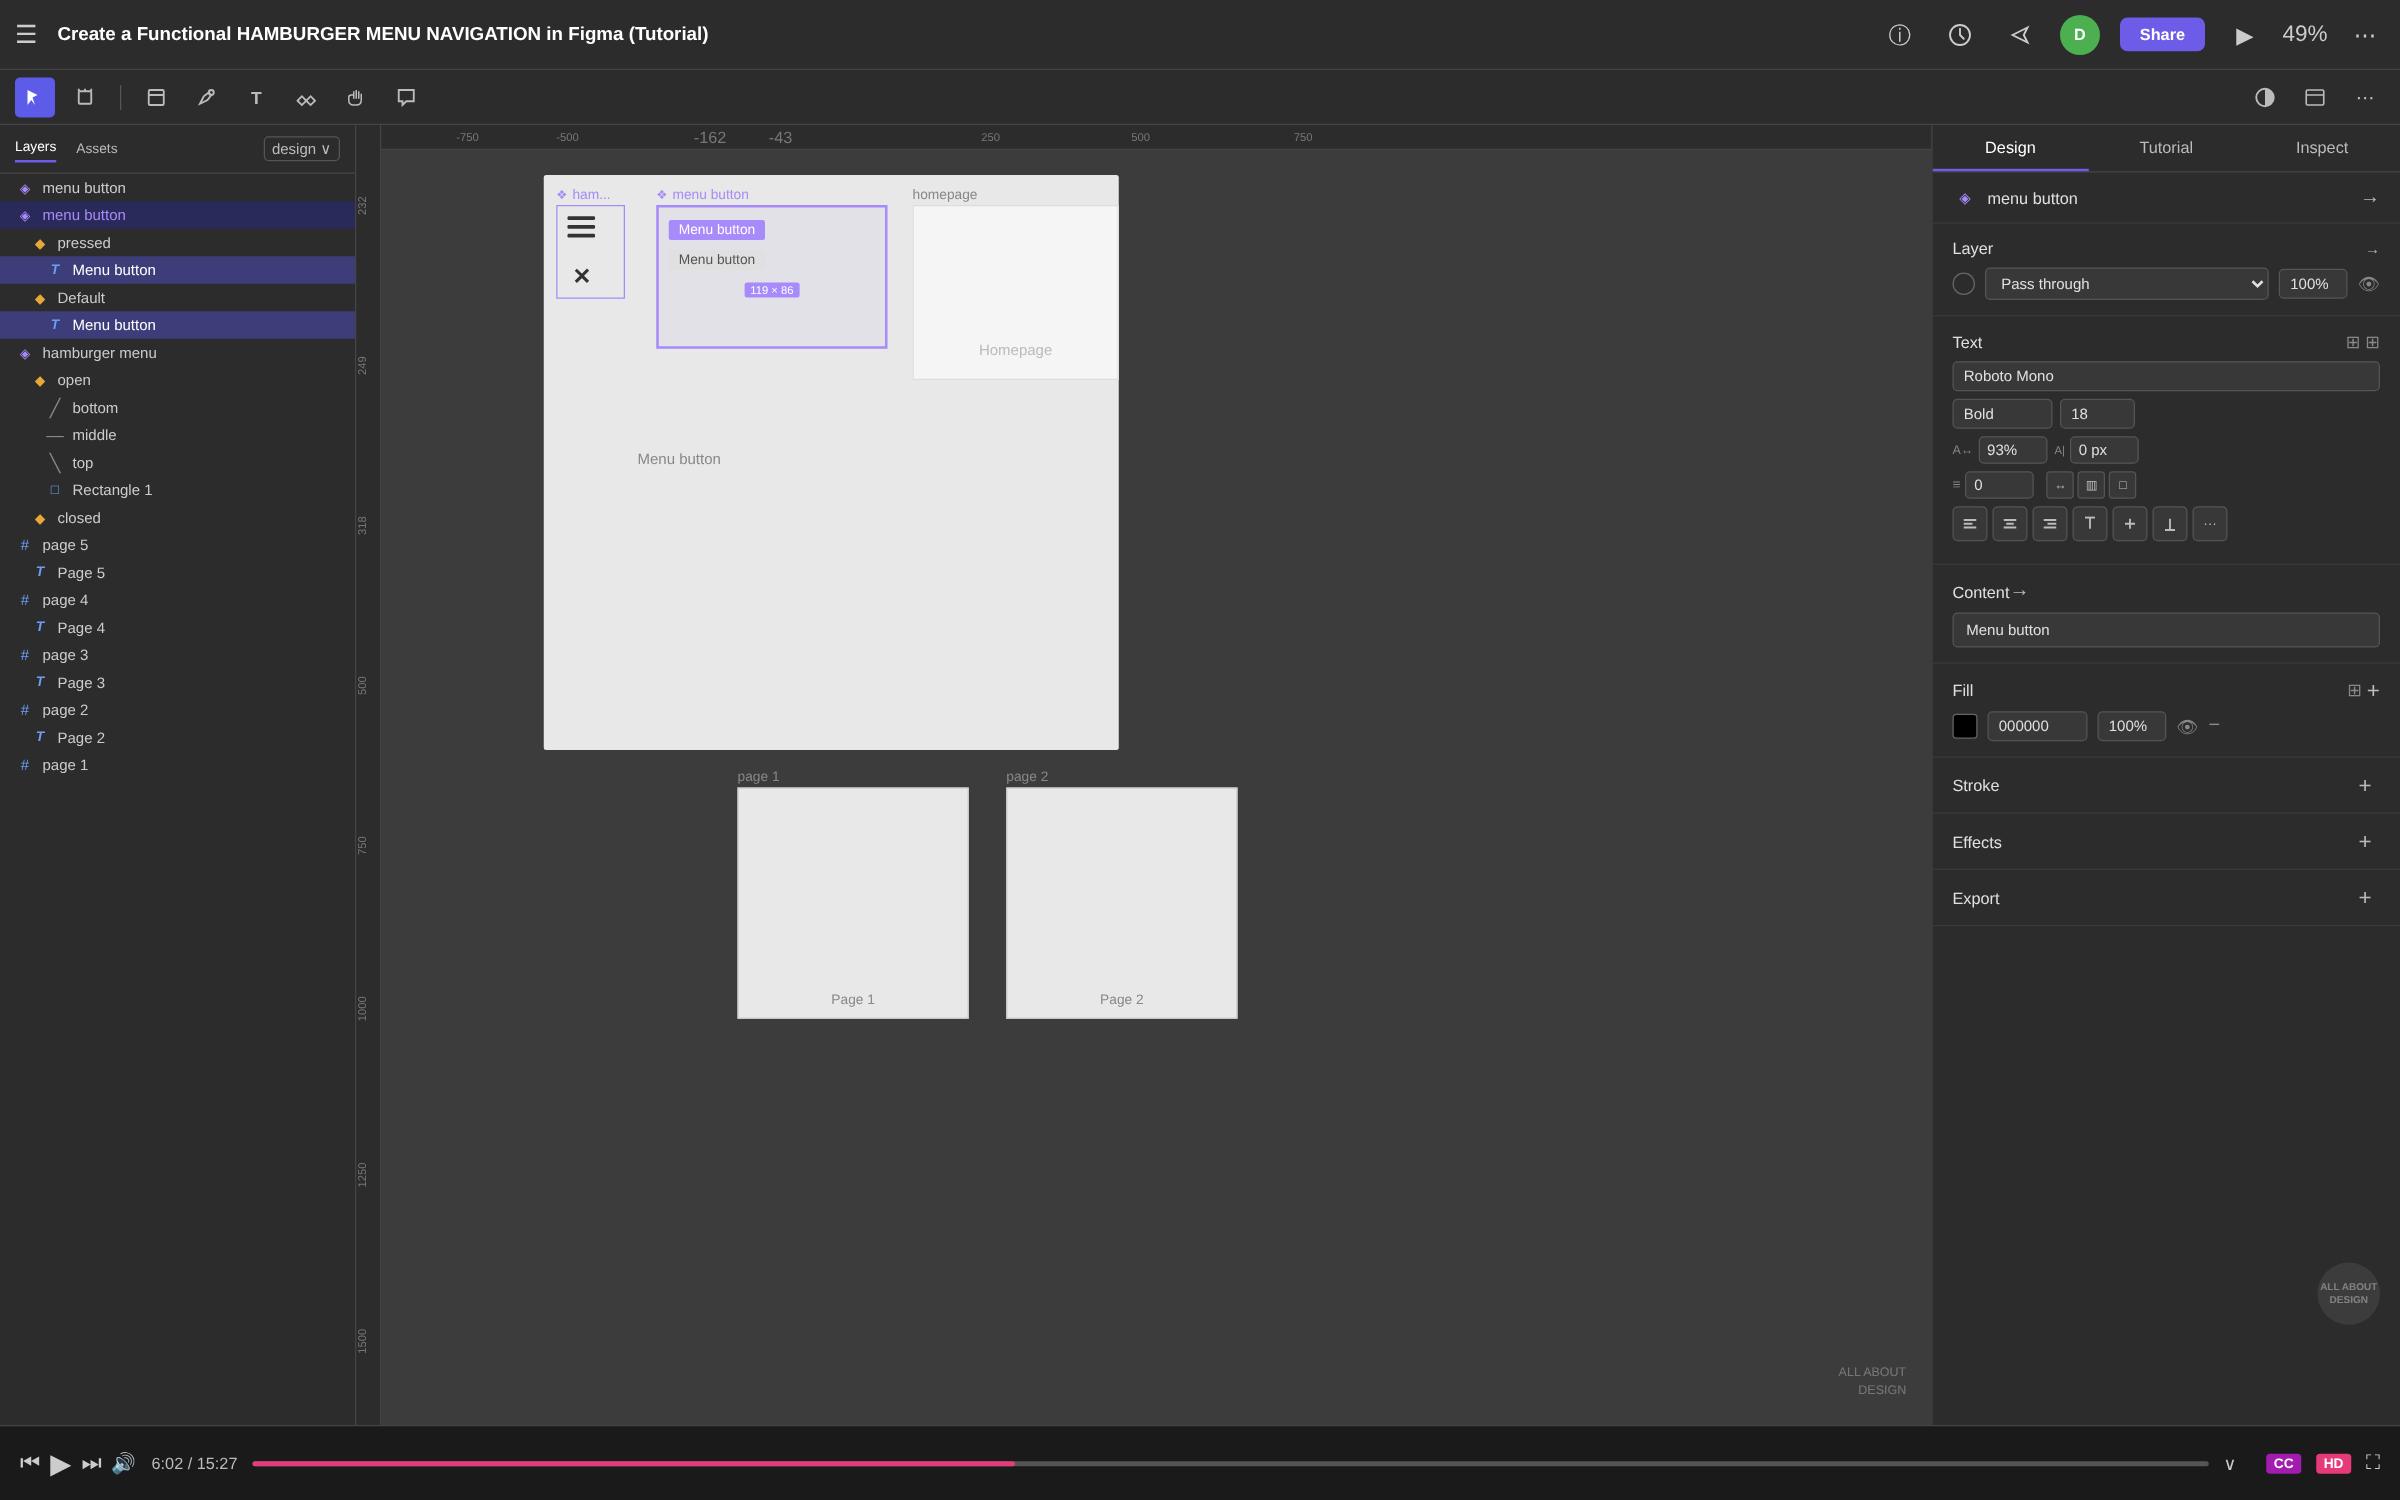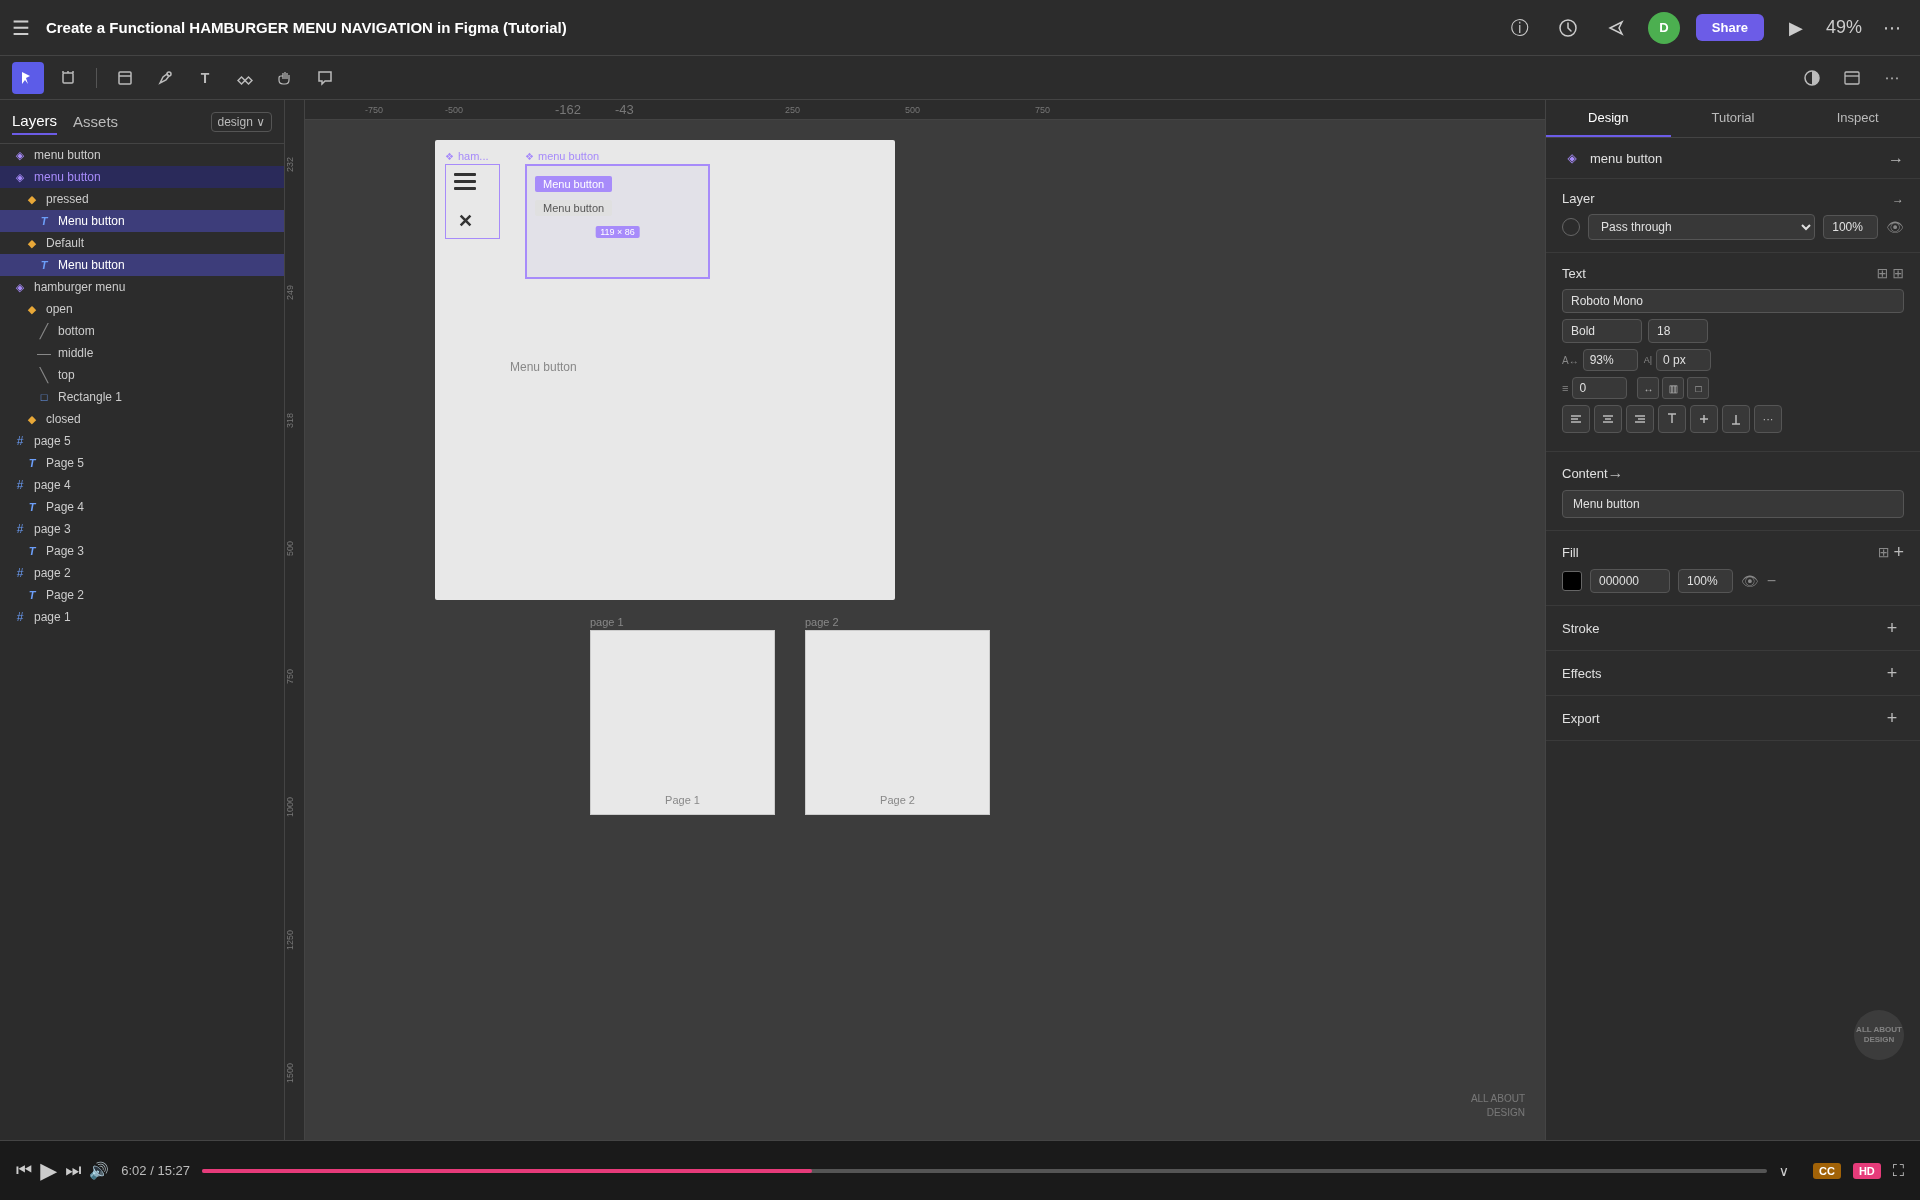--- a/index.html
+++ b/index.html
@@ -30,21 +30,21 @@
 
     
     .left-sidebar {
       position: absolute; top: 100px; left: 0; width: 285px; bottom: 60px;
       background: #2c2c2c; border-right: 1px solid #444; overflow-y: auto; z-index: 90;
     }
     .sidebar-header {
       display: flex; align-items: center; padding: 8px 12px; gap: 16px;
       border-bottom: 1px solid #444;
     }
-    .sidebar-tab { font-size: 15px; color: #bbb; cursor: pointer; padding: 4px 0; }
+    .sidebar-tab { font-size: 11px; color: #bbb; cursor: pointer; padding: 4px 0; }
     .sidebar-tab.active { color: #fff; border-bottom: 2px solid #6c5ce7; }
     .design-badge { font-size: 12px; color: #bbb; border: 1px solid #555; border-radius: 4px; padding: 2px 6px; margin-left: auto; cursor: pointer; }
 
     .layer-item { display: flex; align-items: center; padding: 3px 8px 3px 12px; cursor: pointer; font-size: 12px; color: #ccc; }
     .layer-item.selected { background: #3d3d7a; color: #fff; }
     .layer-item.active-text { color: #a78bfa; }
     .layer-indent-1 { padding-left: 24px; }
     .layer-indent-2 { padding-left: 36px; }
     .layer-icon { width: 16px; height: 16px; margin-right: 6px; display: inline-flex; align-items: center; justify-content: center; font-size: 11px; flex-shrink: 0; }
     .layer-icon.component { color: #a78bfa; }
@@ -119,21 +119,21 @@
       position: absolute; bottom: 0; left: 0; right: 0; height: 60px;
       background: #1a1a1a; border-top: 1px solid #444; display: flex; align-items: center;
       padding: 0 16px; gap: 12px; z-index: 100;
     }
     .video-controls { display: flex; align-items: center; gap: 8px; }
     .video-btn { color: #ccc; font-size: 18px; cursor: pointer; background: none; border: none; }
     .video-progress { flex: 1; position: relative; height: 4px; background: #555; border-radius: 2px; cursor: pointer; }
     .video-progress-fill { position: absolute; left: 0; top: 0; height: 100%; background: #e63b7a; border-radius: 2px; }
     .video-time { font-size: 13px; color: #bbb; white-space: nowrap; }
     .video-right { display: flex; align-items: center; gap: 12px; margin-left: 12px; }
-    .cc-btn { background: #a16207; color: #fff; padding: 2px 6px; border-radius: 3px; font-size: 11px; font-weight: bold; cursor: pointer; }
+    .cc-btn { background: #a21caf; color: #fff; padding: 2px 6px; border-radius: 3px; font-size: 11px; font-weight: bold; cursor: pointer; }
     .hd-btn { background: #e63b7a; color: #fff; padding: 2px 6px; border-radius: 3px; font-size: 11px; font-weight: bold; cursor: pointer; }
     .expand-btn { color: #ccc; font-size: 16px; cursor: pointer; }
     .chevron-down { color: #ccc; font-size: 14px; cursor: pointer; }
 
     
     .watermark { position: absolute; bottom: 20px; right: 20px; font-size: 10px; color: rgba(255,255,255,0.3); text-align: right; line-height: 1.4; }
 
     
     ::-webkit-scrollbar { width: 4px; }
     ::-webkit-scrollbar-track { background: #2c2c2c; }
@@ -403,20 +403,26 @@
 
           
           <div style="position:relative;">
             <div style="background:#e0e0e0;color:#555;font-size:11px;padding:2px 8px;border-radius:2px;display:inline-block;">Menu button</div>
             
             <div style="position:absolute;bottom:-22px;left:50%;transform:translateX(-50%);background:#a78bfa;color:#fff;font-size:9px;padding:1px 5px;border-radius:2px;white-space:nowrap;">119 × 86</div>
           </div>
         </div>
       </div>
 
+      <div style="position:absolute;top:10px;left:295px;">
+        <div style="font-size:11px;color:#888;margin-bottom:2px;">homepage</div>
+        <div style="width:165px;height:140px;background:#f5f5f5;border:1px solid #ddd;position:relative;">
+          <div style="position:absolute;bottom:16px;left:50%;transform:translateX(-50%);font-size:12px;color:#bbb;white-space:nowrap;">Homepage</div>
+        </div>
+      </div>
 
       <div style="position:absolute;top:220px;left:75px;font-size:12px;color:#888;">Menu button</div>
     </div>
 
     <div style="position:absolute;top:510px;left:285px;width:185px;height:185px;background:#e8e8e8;border:1px solid #ccc;">
       <div style="position:absolute;bottom:8px;left:50%;transform:translateX(-50%);font-size:11px;color:#888;white-space:nowrap;">Page 1</div>
     </div>
     <div style="position:absolute;top:510px;left:500px;width:185px;height:185px;background:#e8e8e8;border:1px solid #ccc;">
       <div style="position:absolute;bottom:8px;left:50%;transform:translateX(-50%);font-size:11px;color:#888;white-space:nowrap;">Page 2</div>
     </div>

